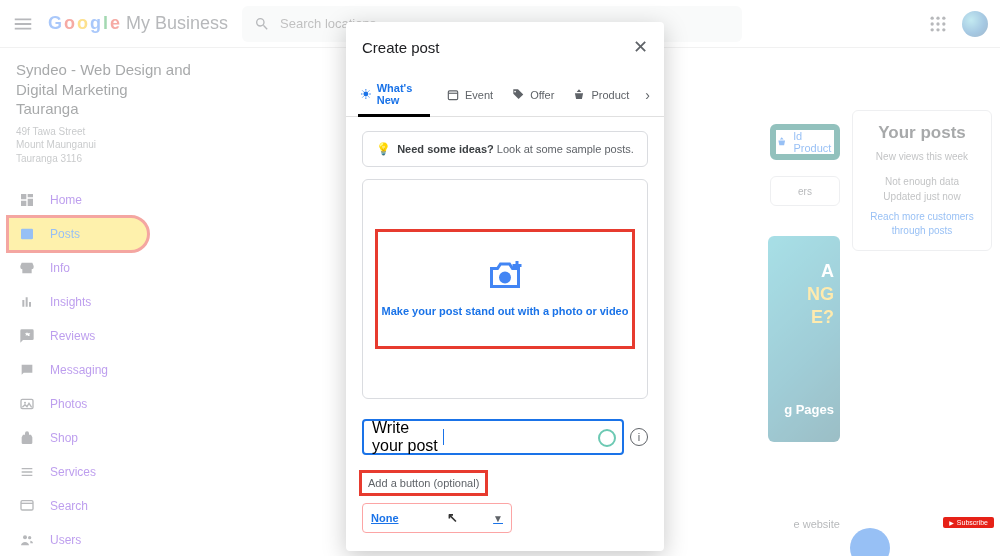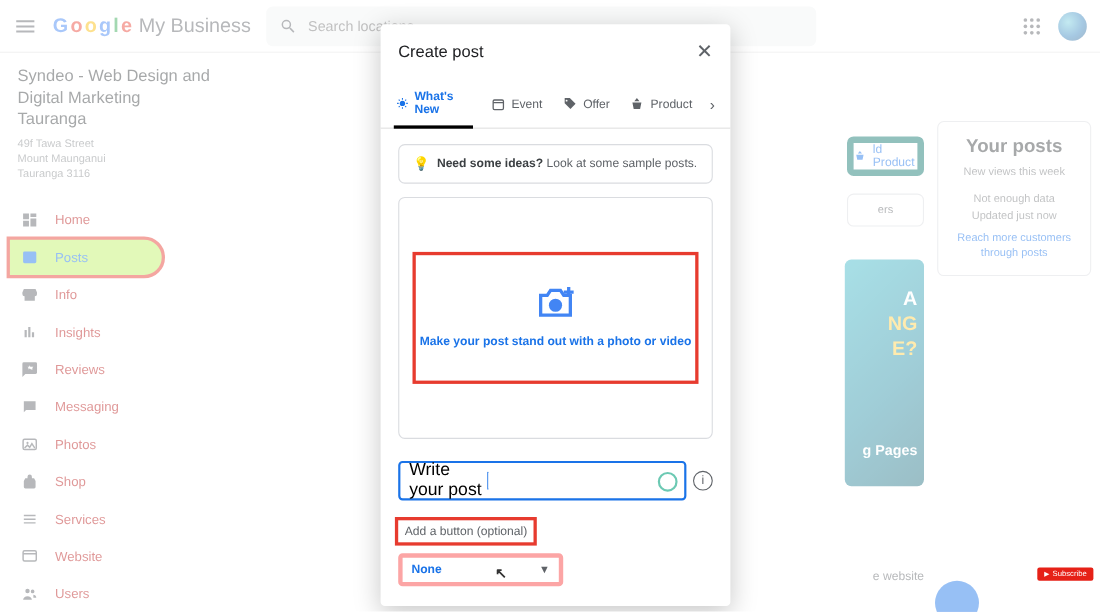--- a/index.html
+++ b/index.html
@@ -22,23 +22,23 @@
   .topright { margin-left:auto; display:flex; align-items:center; gap:14px; }
   .apps-icon { width:20px; height:20px; color:#5f6368; }
   .avatar { width:26px; height:26px; border-radius:50%; background: radial-gradient(circle at 35% 35%, #7bd0e0 0%, #3a87c0 55%, #2d5f8a 100%); }
 
   
   .content { display:flex; height: calc(100% - 48px); }
   .leftcol { width: 200px; padding: 12px 8px 0 16px; }
   .biz-name { font-size: 15px; color:#3c4043; line-height:1.3; font-weight:400; }
   .biz-addr { font-size: 10px; color:#878b8e; margin-top:6px; line-height:1.35; }
   .nav { margin-top: 18px; }
-  .nav-item { display:flex; align-items:center; gap:14px; height:34px; padding-left:2px; color:#b91c1c; font-size:12px; cursor:pointer; border-radius:0 17px 17px 0; }
+  .nav-item { display:flex; align-items:center; gap:14px; height:34px; padding-left:2px; color:#6d28d9; font-size:12px; cursor:pointer; border-radius:0 17px 17px 0; }
   .nav-item .ic { width:18px; height:18px; display:flex; align-items:center; justify-content:center; color:#5f6368; }
-  .nav-item.selected { background:#bef264; color:#1a73e8; }
+  .nav-item.selected { background:#fde047; color:#1a73e8; }
   .nav-item.selected .ic { color:#1a73e8; }
   .highlight-red { outline: 3px solid #e73b2f; outline-offset:-1px; }
   .nav-posts-hl { width:140px; margin-left:-8px; padding-left:10px; }
 
   
   .mainarea { flex:1; position:relative; padding: 14px 12px; background:#fff; }
   .card-right1 { position:absolute; right:160px; top:76px; width:70px; height:36px; border:6px solid #0f766e; border-radius:6px; display:flex; align-items:center; justify-content:space-between; gap:6px; color:#1a73e8; font-size:11px; }
   .card-right2 { position:absolute; right:160px; top:128px; width:70px; height:30px; border:1px solid #dadce0; border-radius:6px; display:flex; align-items:center; justify-content:center; color:#5f6368; font-size:10px; }
   .yourposts { position:absolute; right:8px; top:62px; width:140px; border:1px solid #dadce0; border-radius:6px; padding:12px 8px; text-align:center; }
   .yourposts h4 { font-size:17px; font-weight:600; color:#3c4043; margin-bottom:8px; }
@@ -73,21 +73,21 @@
   .post-field .fieldwrap { flex:1; border:2px solid #1a73e8; border-radius:4px; height:36px; position:relative; padding:0 34px 0 8px; display:flex; align-items:center; }
   .post-field input { border:none; outline:none; width:100%; font-size:12px; }
   .cursor-bar { width:1px; height:16px; background:#1a73e8; }
   .grammarly { position:absolute; right:6px; top:8px; width:18px; height:18px; border-radius:50%; border:2px solid #6cc9b3; }
   .info-icon { width:18px; height:18px; border:1.5px solid #5f6368; border-radius:50%; color:#5f6368; font-size:11px; display:flex; align-items:center; justify-content:center; }
 
   .addbutton-label { margin:18px 16px 0 16px; }
   .addbutton-label span { font-size:11px; color:#5f6368; display:inline-block; }
   .addbutton-hl { outline:3px solid #e73b2f; padding:4px 6px; }
 
-  .dropdown { margin:10px 16px 0 16px; width:150px; height:30px; border:4px solid #fca5a5; border-radius:4px; display:flex; align-items:center; padding:0 8px; font-size:11px; color:#1a73e8; font-weight:600; position:relative; cursor:pointer; }
+  .dropdown { margin:10px 16px 0 16px; width:150px; height:30px; border:1px solid #fca5a5; border-radius:4px; display:flex; align-items:center; padding:0 8px; font-size:11px; color:#1a73e8; font-weight:600; position:relative; cursor:pointer;text-decoration:underline; }
   .dropdown .dd-chev { margin-left:auto; color:#5f6368; font-size:10px; }
   .cursor-hand { position:absolute; left:84px; top:6px; font-size:13px; color:#333; }
 
   .fab { position:absolute; right:110px; bottom:-12px; width:40px; height:40px; border-radius:50%; background:#1a73e8; z-index:3; }
   .yt-badge { position:absolute; right:6px; bottom:28px; background:#e62117; color:#fff; font-size:7px; padding:2px 6px; border-radius:2px; z-index:30; display:flex; align-items:center; gap:3px; }
   .yt-badge::before { content:"▶"; font-size:6px; }
 </style>
 </head>
 <body>
 
@@ -210,21 +210,21 @@
           </span>
         <span>Services</span>
       </div>
       <div class="nav-item">
         <span class="ic">
             <svg width="16" height="16" viewBox="0 0 24 24">
               <rect x="3" y="4" width="18" height="14" rx="2" fill="none" stroke="currentColor" stroke-width="2"></rect>
               <path d="M3 8h18" stroke="currentColor" stroke-width="2"></path>
             </svg>
           </span>
-        <span>Website</span>
+        <span>Search</span>
       </div>
       <div class="nav-item">
         <span class="ic">
             <svg width="16" height="16" viewBox="0 0 24 24">
               <circle cx="9" cy="8" r="3" fill="currentColor"></circle>
               <path fill="currentColor" d="M3 20c0-3 3-5 6-5s6 2 6 5H3zm13-9a2.5 2.5 0 100-5 2.5 2.5 0 000 5zm1 2c2 0 4 1.5 4 4h-4v-4z"></path>
             </svg>
           </span>
         <span>Users</span>
       </div>

